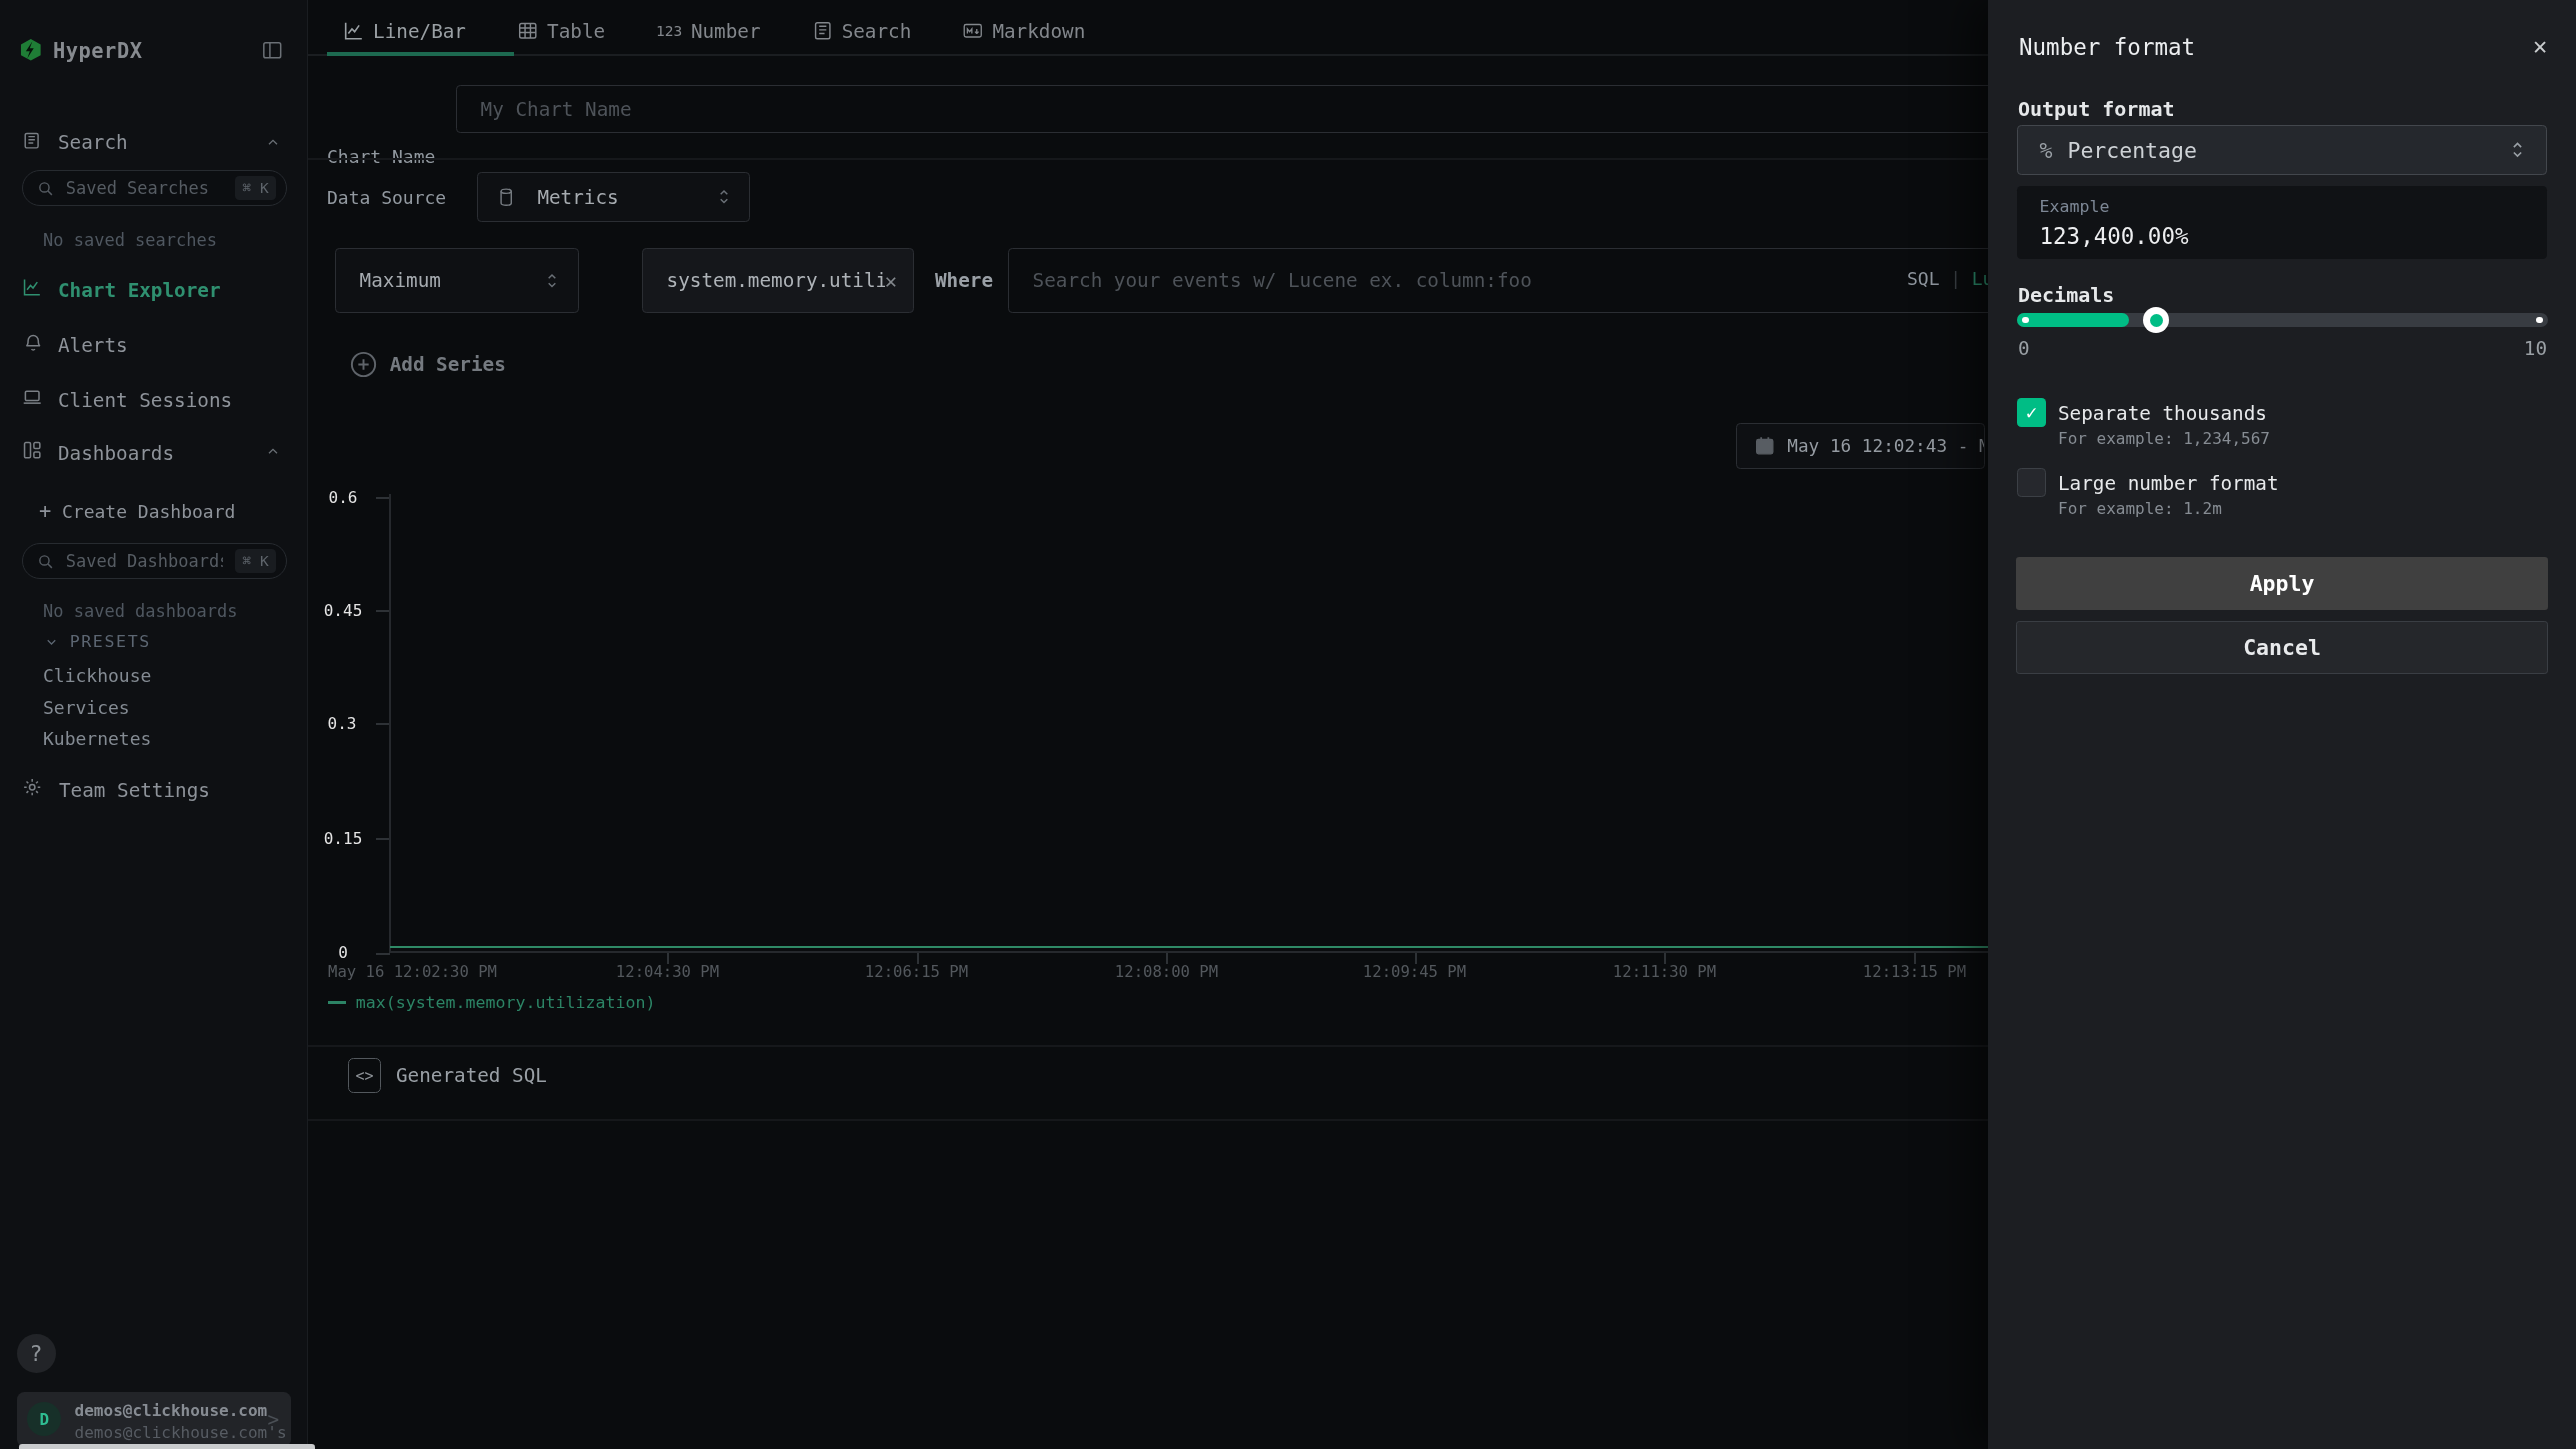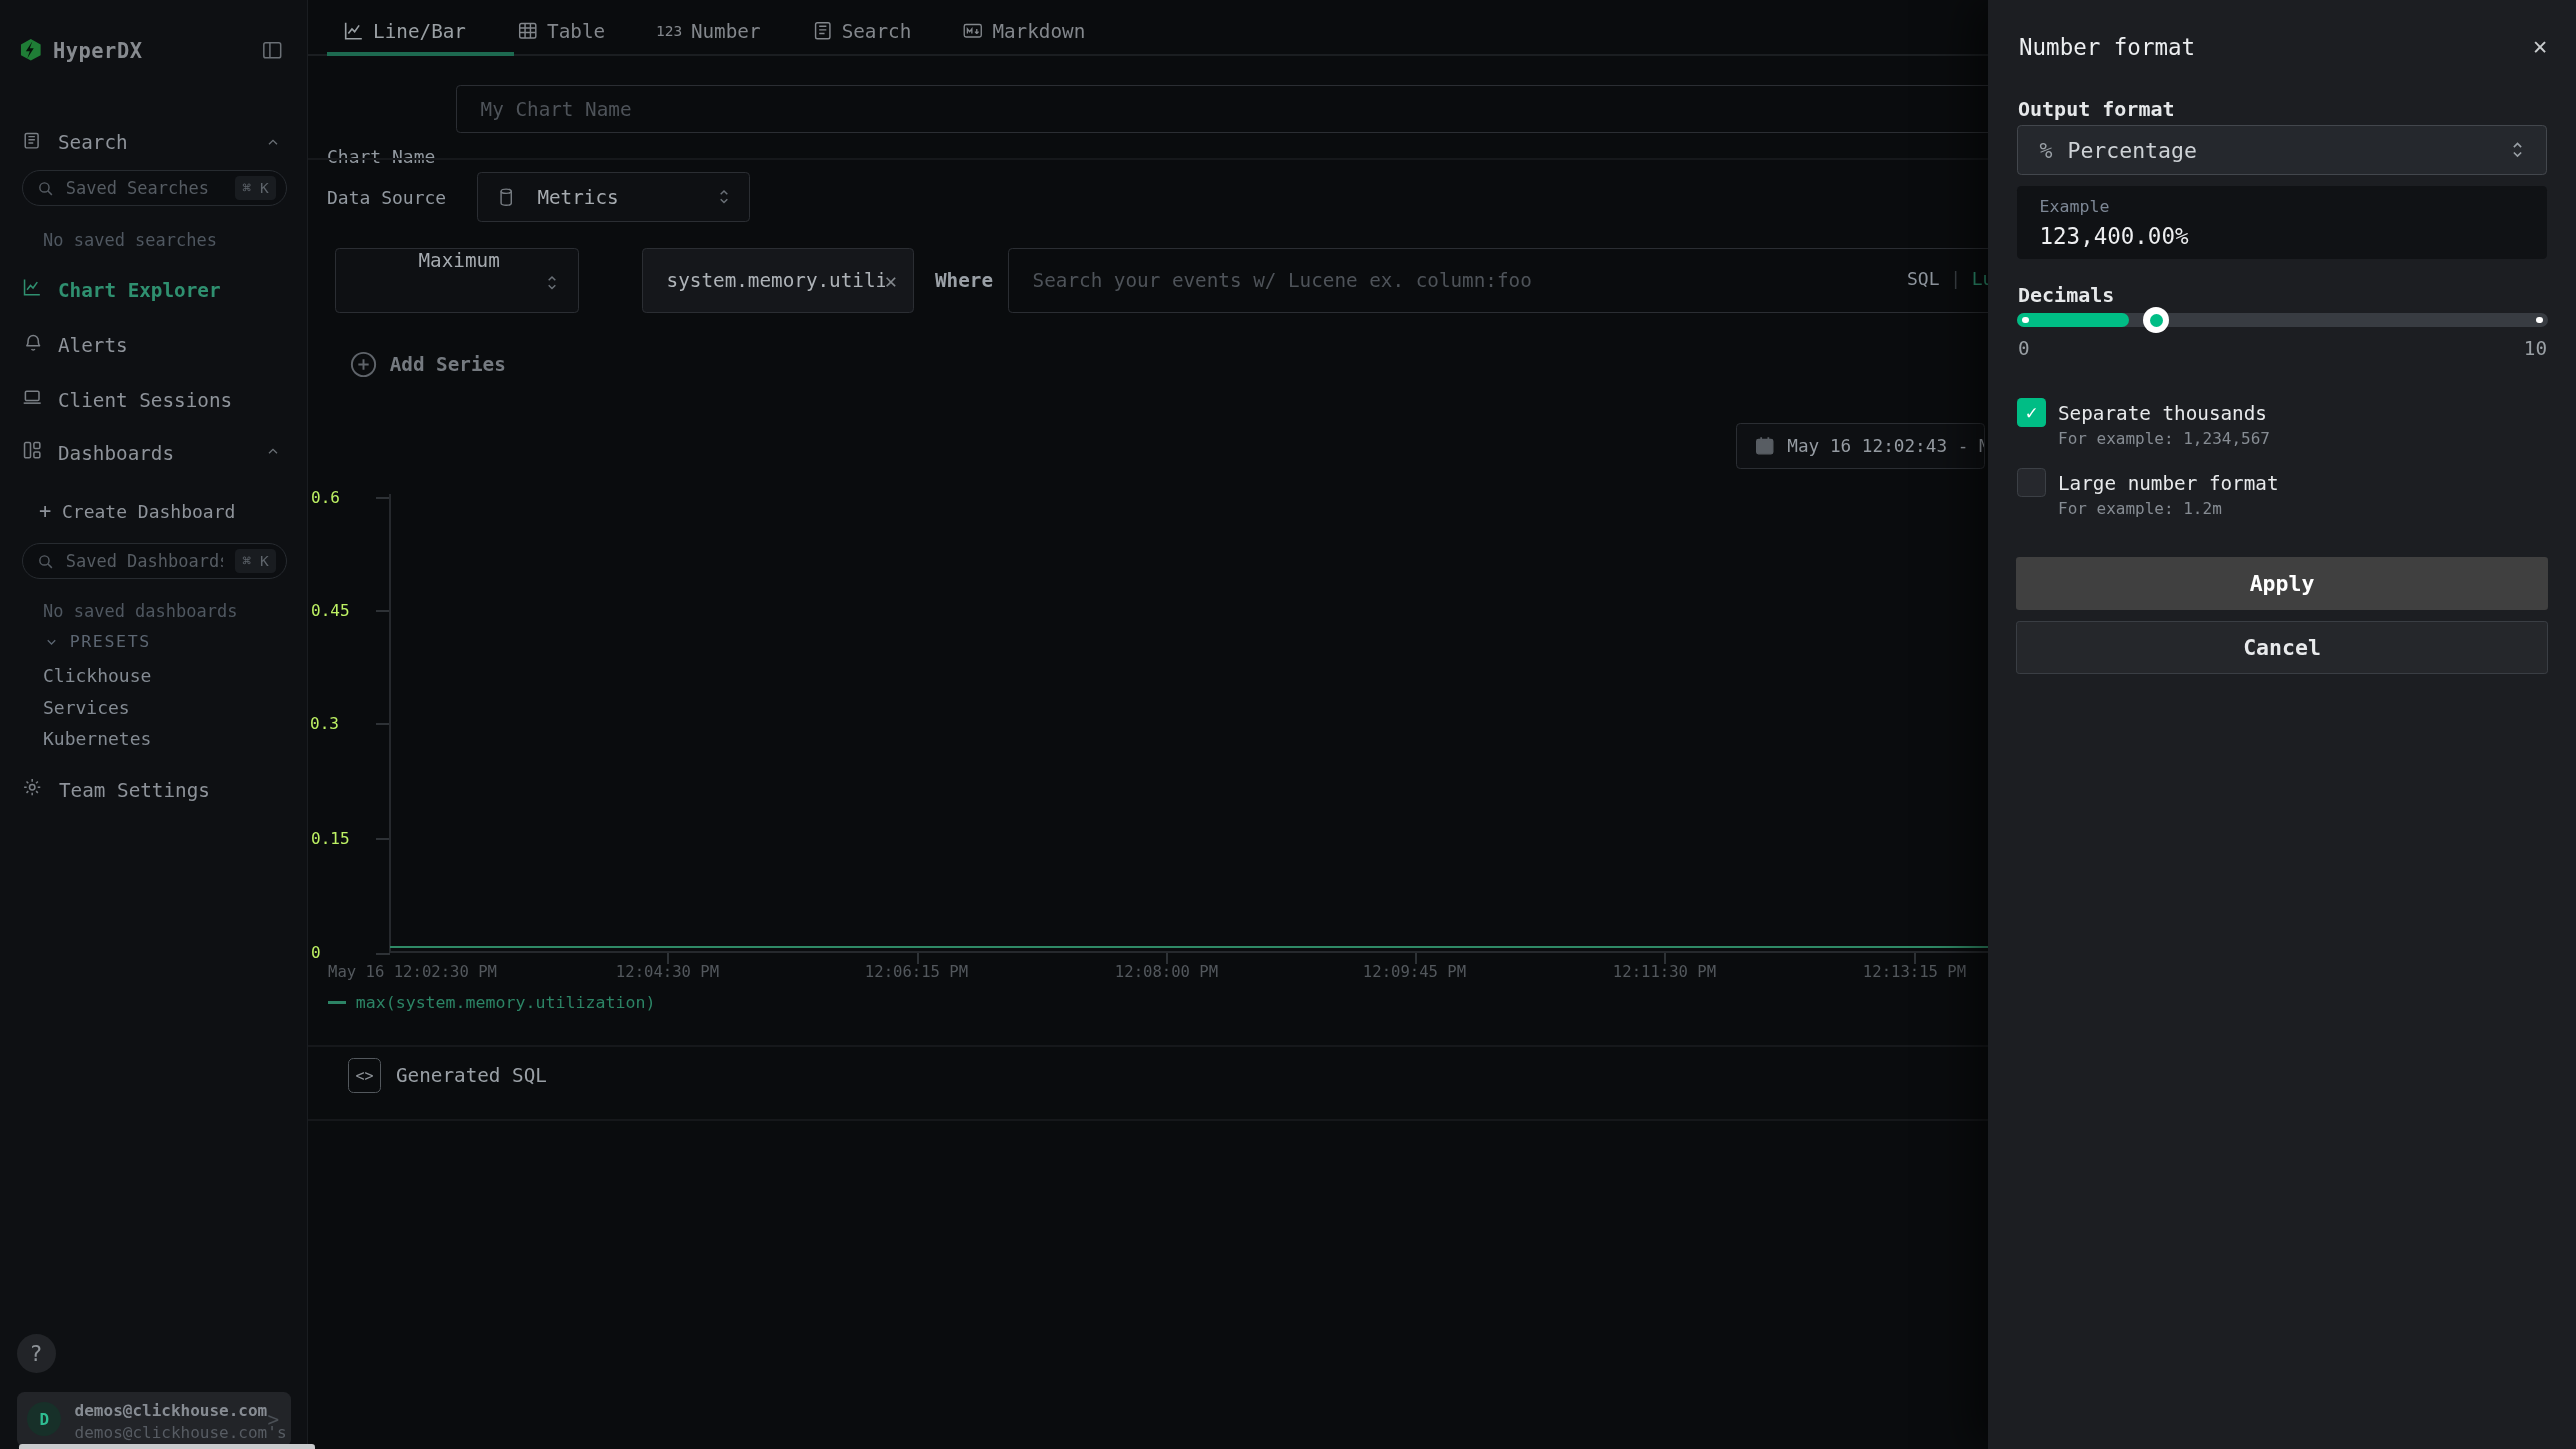--- a/index.html
+++ b/index.html
@@ -29,21 +29,21 @@
   .avatar{position:absolute;left:10.7px;top:10.2px;width:34px;height:34px;border-radius:50%;background:#173029;display:flex;align-items:center;justify-content:center;font-size:16px;font-weight:bold;color:#2fbd92;}
 
   
   .tab{display:flex;align-items:center;gap:8.6px;font-size:19.3px;color:#83878c;}
   .tab.active{color:#9aa0a4;}
   .field-label{font-size:18px;color:#9299a0;}
   .box{border:1.6px solid #2b2e33;border-radius:4.3px;background:#0e1013;}
   .text-input{border:1.6px solid #2b2e33;border-radius:4.3px;background:transparent;color:#9aa0a6;font-size:19.3px;padding:0 23.6px;}
   .text-input::placeholder{color:#4e5359;}
   .sel-carets{color:#6a7077;}
-  .axis-label-y{font-size:16px;color:#bef264;text-align:left;width:64px;}
+  .axis-label-y{font-size:16px;color:#e5e5e5;text-align:center;width:64px;}
   .axis-label-x{font-size:15.6px;color:#53585d;}
   .divider{background:#16181b;height:1.6px;}
 
   
   .panel{position:absolute;left:1988px;top:0;width:588px;height:1449px;background:#1c1e22;box-shadow:-16px 0 43px rgba(0,0,0,.55);}
   .panel-title{font-size:22.5px;font-weight:500;color:#eceef0;}
   .panel-label{font-size:20px;font-weight:600;color:#e6e8ea;}
   .panel-select{position:absolute;left:29px;top:125px;width:530px;height:50px;background:#25282d;border:1.6px solid #43474d;border-radius:4.3px;display:flex;align-items:center;padding:0 21.5px;gap:15px;}
   .example-card{position:absolute;left:29px;top:186px;width:530px;height:73px;background:#101215;border-radius:4.3px;padding:10.7px 22.5px;}
   .slider-track{position:absolute;left:29px;top:313px;width:531px;height:14px;border-radius:7px;background:#383c42;}
@@ -253,21 +253,21 @@
           </svg>
       </span>
       <span style="font-size:19.3px;color:#a6abb0;">Metrics</span>
       <span style="margin-left:auto;" class="sel-carets">
         <svg width="14" height="21.5" viewBox="0 0 16 26" fill="none" stroke="currentColor" stroke-width="1.8">
             <path d="M4 10l4-4 4 4M4 16l4 4 4-4"></path>
           </svg>
       </span>
     </div>
 
-    <div class="flex abs box" style="left:335px;top:248px;width:244px;height:65px;padding:0 19.3px 0 23.6px;flex-direction:column;">
+    <div class="flex abs box" style="left:335px;top:248px;width:244px;height:65px;padding:0 19.3px 0 23.6px;">
       <span style="font-size:19.3px;color:#a6abb0;">Maximum</span>
       <span style="margin-left:auto;" class="sel-carets">
         <svg width="14" height="21.5" viewBox="0 0 16 26" fill="none" stroke="currentColor" stroke-width="1.8">
             <path d="M4 10l4-4 4 4M4 16l4 4 4-4"></path>
           </svg>
       </span>
     </div>
 
     <div class="flex abs" style="left:642px;top:248px;width:272px;height:65px;background:#15171b;border:1.6px solid #2b2e33;border-radius:4.3px;padding:0 16px 0 23.6px;">
       <span style="font-size:19.3px;color:#aeb3b8;white-space:nowrap;overflow:hidden;">system.memory.utiliza</span>

